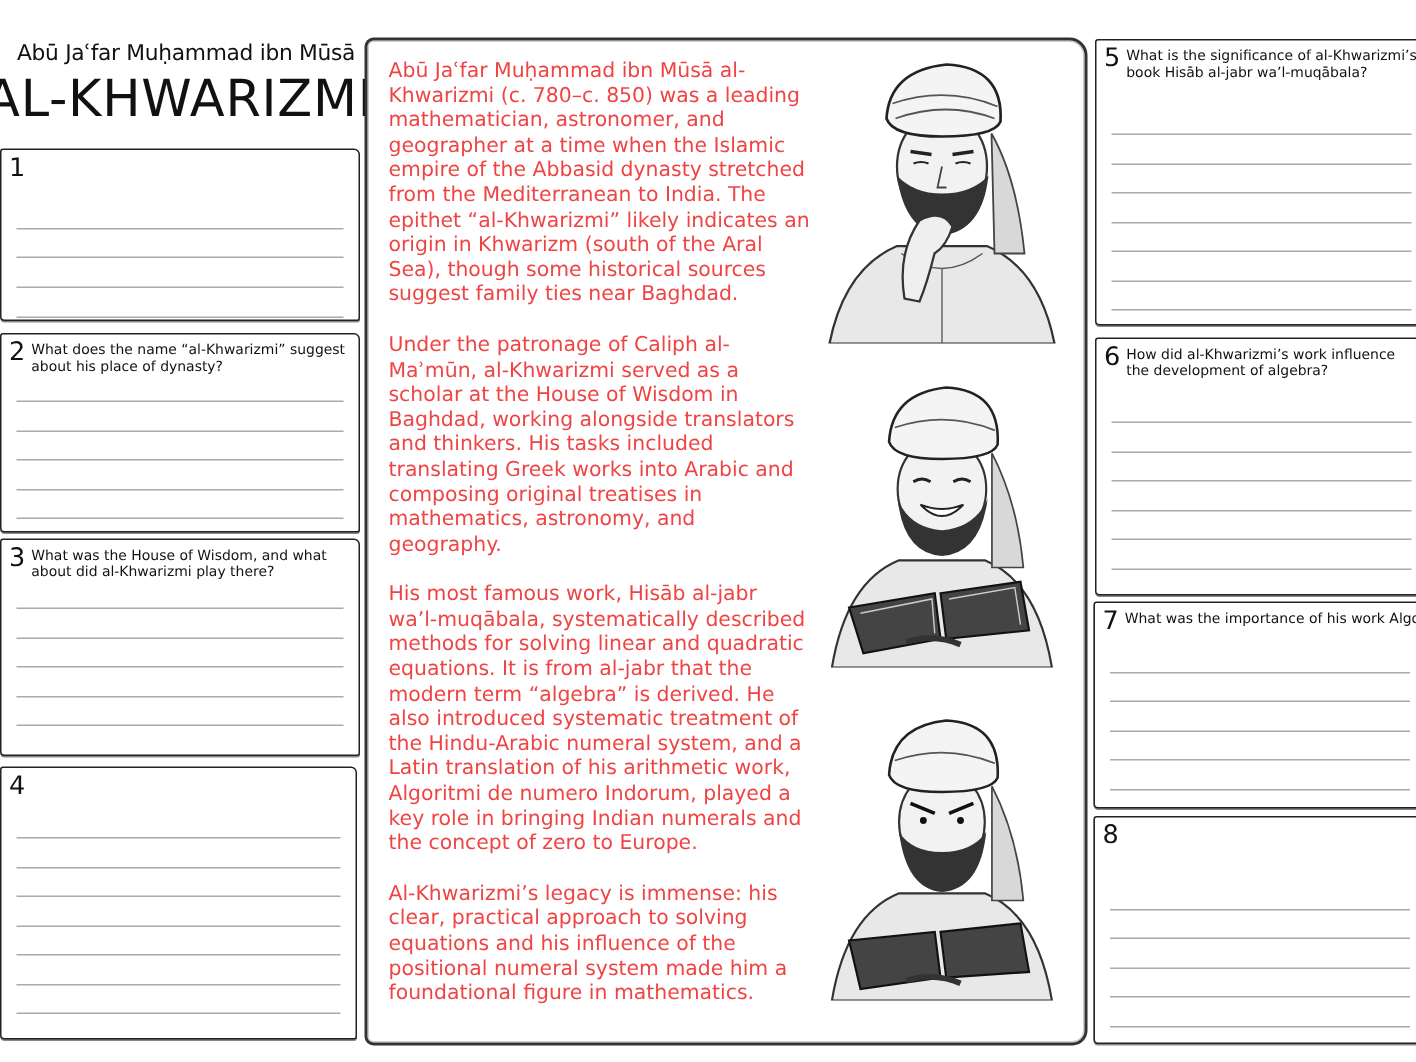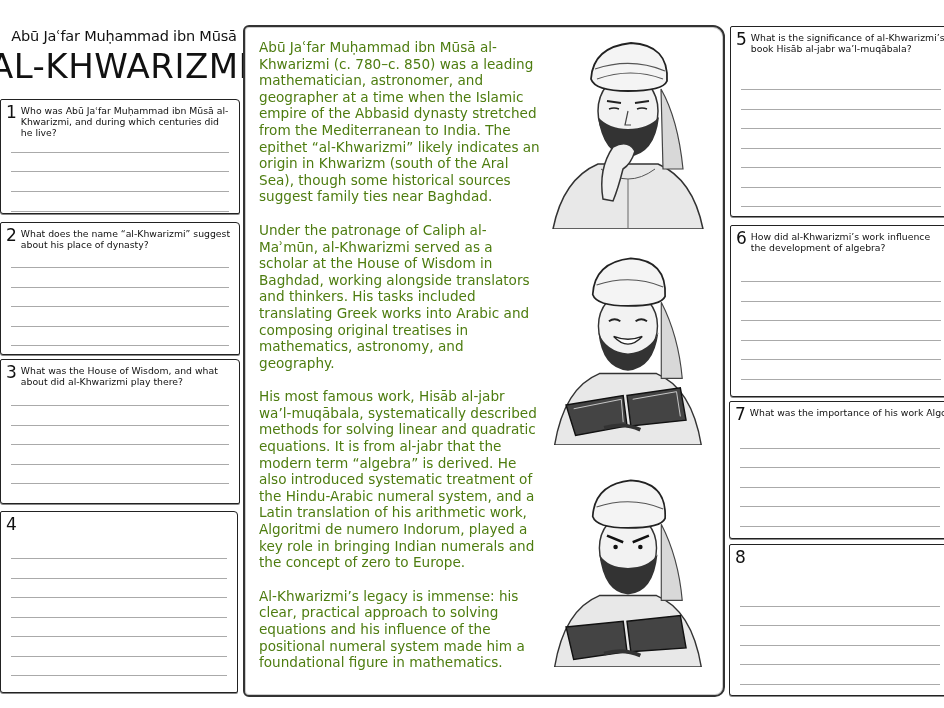--- a/index.html
+++ b/index.html
@@ -10,38 +10,37 @@
     .main-title { font-size: 34px; letter-spacing: 0.5px; margin-top: 2px; margin-left: -10px; white-space: nowrap; font-family: "DejaVu Sans", sans-serif; }
 
     .qbox { position: absolute; border: 1.6px solid #222; border-radius: 2px 4px 2px 3px; background: #fff; box-shadow: 0 1px 0 #888; overflow: hidden; }
     .qhead { display: flex; align-items: flex-start; padding: 4px 6px 0 5px; }
     .qnum { font-size: 17px; line-height: 16px; margin-right: 4px; color: #111; }
     .qtext { font-size: 9.3px; line-height: 11px; color: #111; padding-top: 1px; }
     .lines { position: absolute; left: 10px; right: 10px; }
     .line { position: absolute; left: 0; right: 0; height: 0; border-top: 1px solid #aaa; }
 
     .center-panel { position: absolute; left: 243px; top: 25px; width: 478px; height: 668px; border: 2px solid #333; border-radius: 6px 12px 10px 6px; background: #fff; box-shadow: inset 0 0 0 1px #ccc; overflow: hidden; }
-    .bio { position: absolute; left: 14px; top: 12px; width: 282px; font-size: 13.6px; line-height: 16.6px; color: #4d7c0f; }
+    .bio { position: absolute; left: 14px; top: 12px; width: 282px; font-size: 13.6px; line-height: 16.6px; color: #ef4444; }
     .bio p { margin: 0 0 17px 0; }
 
     .portrait { position: absolute; width: 168px; height: 200px; }
     .portrait svg { width: 100%; height: 100%; }
   </style>
 </head>
 <body>
 
 <div class="title-block">
   <div class="subtitle">Abū Jaʿfar Muḥammad ibn Mūsā</div>
   <div class="main-title">AL-KHWARIZMI</div>
 </div>
 
 <div class="qbox" style="left:0px; top:99px; width:238px; height:113px;">
   <div class="qhead">
     <span class="qnum">1</span>
-    <span class="qtext">Who was Abū Jaʿfar Muḥammad ibn Mūsā al-Khwarizmi, and during which centuries did he live?</span>
   </div>
   <div class="lines" style="top:52px;">
     <div class="line" style="top:0px"></div>
     <div class="line" style="top:19px"></div>
     <div class="line" style="top:39px"></div>
     <div class="line" style="top:59px"></div>
   </div>
 </div>
 
 <div class="qbox" style="left:0px; top:222px; width:238px; height:131px;">

